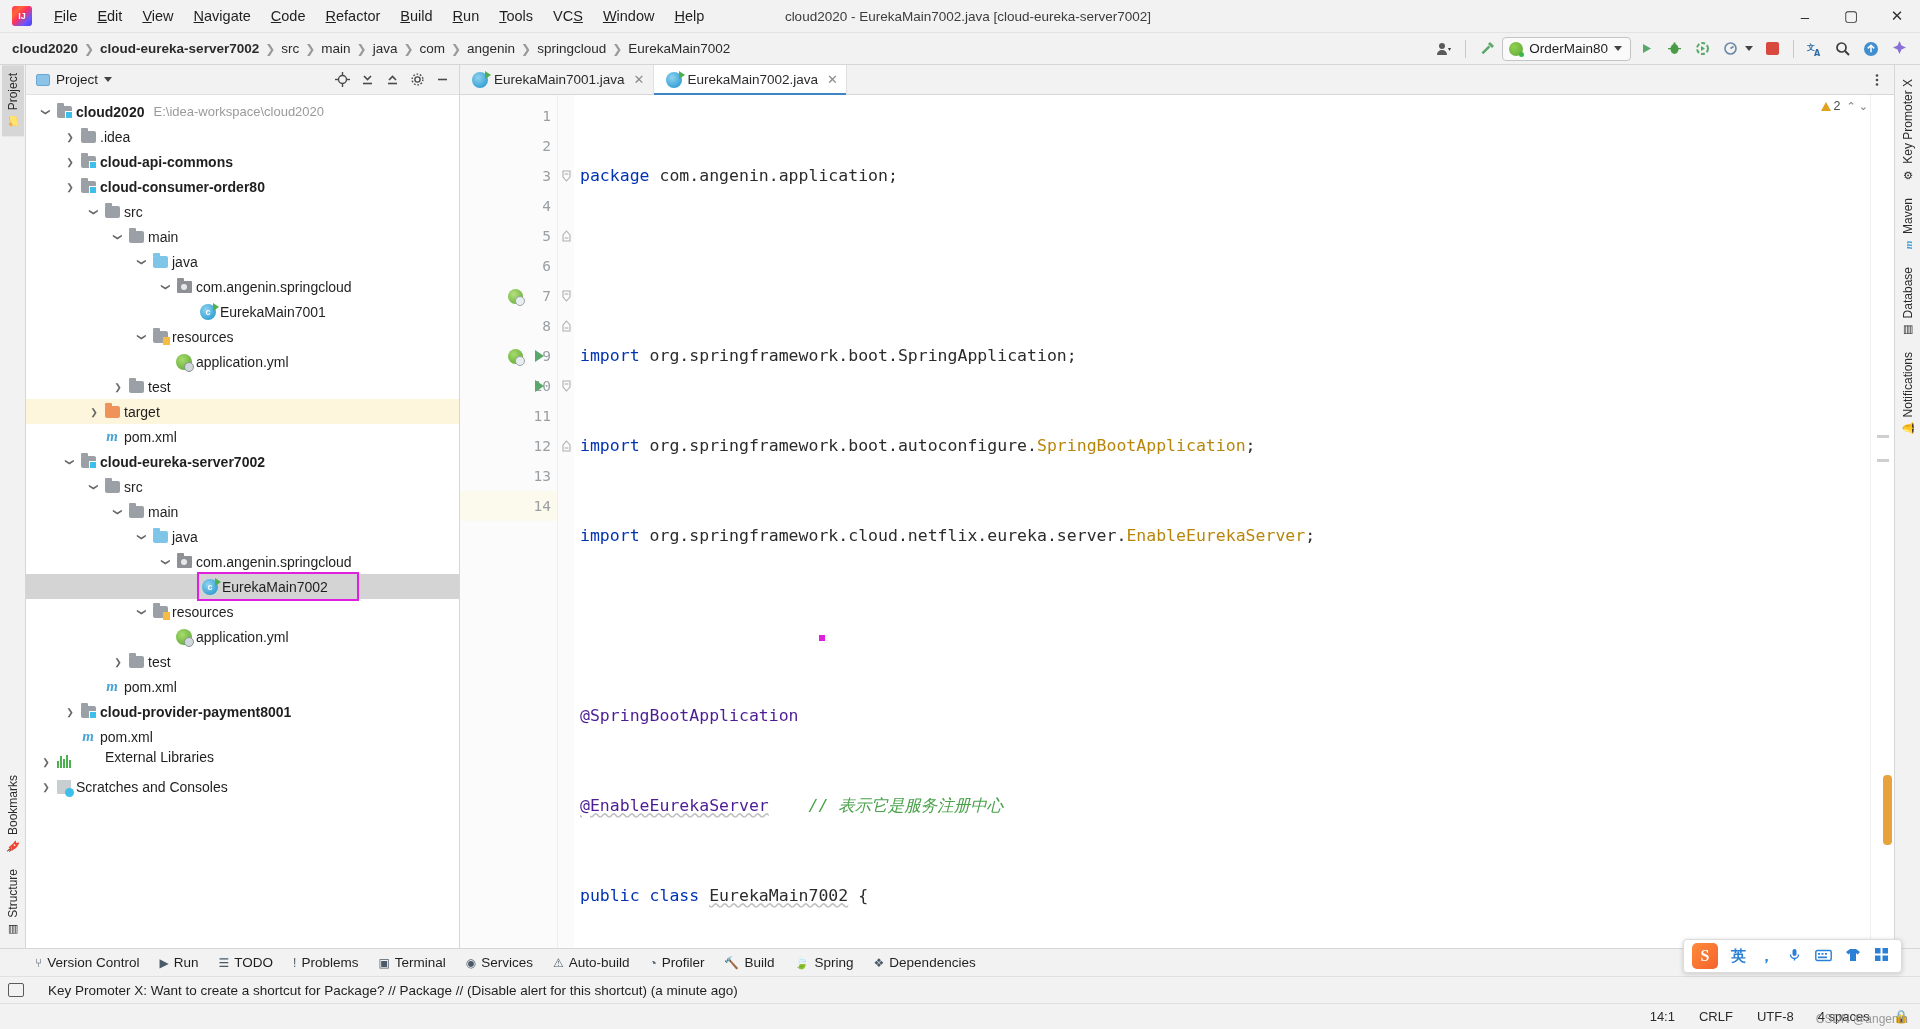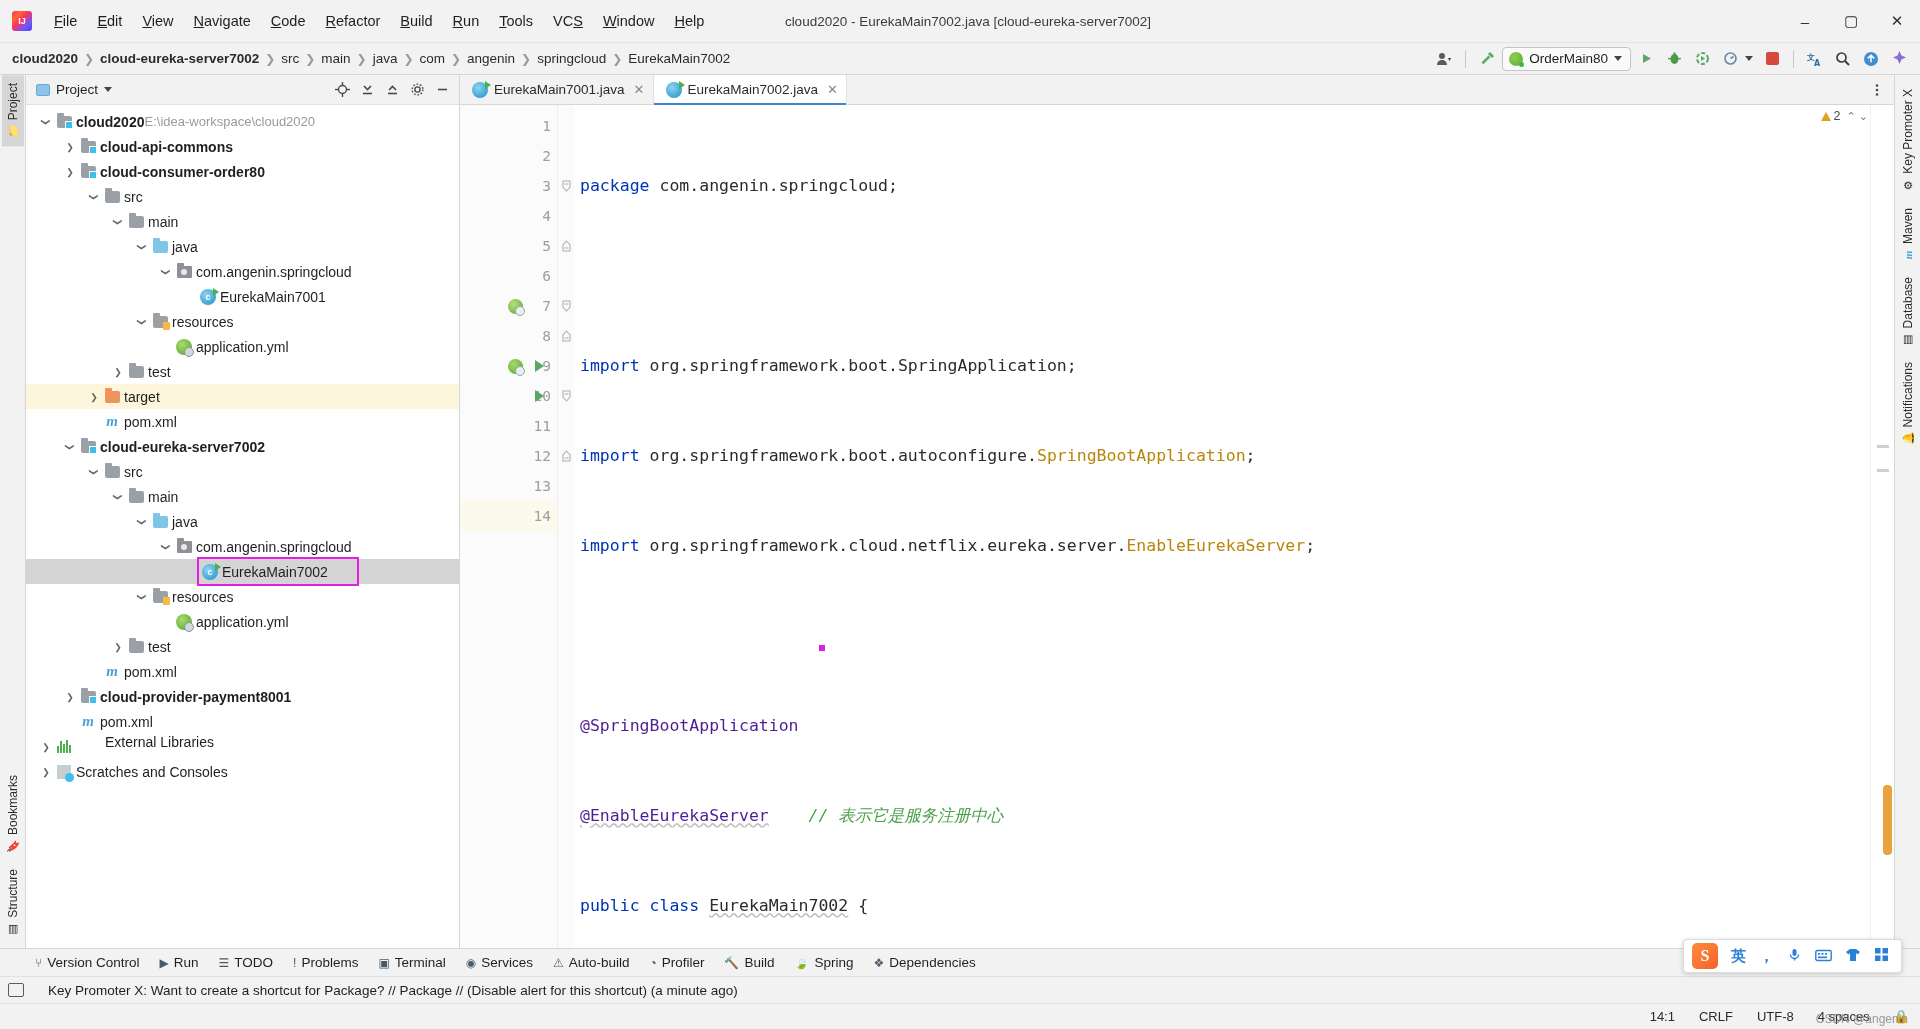--- a/index.html
+++ b/index.html
@@ -8,21 +8,21 @@
     overflow: hidden;
     font-family: "Liberation Sans", sans-serif;
     font-size: 13px;
     color: #2b2b2b;
     background: #f2f2f2;
   }
   .app { width: 1920px; height: 1029px; display: flex; flex-direction: column; background:#f2f2f2; }
 
   
   .titlebar {
-    height: 43px; min-height:33px;
+    height: 33px; min-height:33px;
     display: flex; align-items: center;
     background: #f2f2f2;
     border-bottom: 1px solid #e3e3e3;
     position: relative;
   }
   .ij-logo {
     width: 20px; height: 20px; margin-left: 12px; margin-right: 12px;
     border-radius: 3px;
     background: linear-gradient(135deg,#fe315d 0%, #f63 25%, #fe315d 45%, #6b57ff 75%, #4a3af5 100%);
     position: relative;
@@ -122,21 +122,21 @@
     white-space: nowrap; padding-right: 6px;
   }
   .trow.sel { background: #d4d4d4; }
   .trow.hl  { background: #fdf6dd; }
   .tw { width: 16px; height: 25px; display: flex; align-items: center; justify-content: center; font-size: 10px; color: #585858; flex:0 0 auto;}
   .tw.arrow::before { content:"❯"; font-size:9px; color:#666; }
   .tw.arrow.open::before { content:"❯"; display:inline-block; transform: rotate(90deg); }
   .ti { width: 20px; height:25px; display:flex;align-items:center;justify-content:center; flex:0 0 auto; margin-right:2px;}
   .tl { color: #1f1f1f; }
   .tl.b { font-weight: bold; }
-  .tpath { color: #9a9a9a; font-size: 13px; }
+  .tpath { color: #9a9a9a; margin-left: 9px; font-size: 13px; }
   .sel-box { outline: 2px solid #e020e0; outline-offset: -1px; }
 
   
   .ic-folder { width:15px;height:12px;background:#9aa0a6;border-radius:1px 2px 2px 2px; position:relative;}
   .ic-folder::before{content:"";position:absolute;top:-3px;left:0;width:7px;height:3px;background:#9aa0a6;border-radius:1px 1px 0 0;}
   .ic-folder.blue { background:#7ec5e8; }
   .ic-folder.blue::before{background:#7ec5e8;}
   .ic-folder.orange { background:#f0935a; }
   .ic-folder.orange::before{background:#f0935a;}
   .ic-folder.mod::after{content:"";position:absolute;right:-1px;bottom:-1px;width:6px;height:6px;background:#3dbeeb;border:1px solid #fff;}
@@ -473,20 +473,30 @@
               </span>
               <span class="tl b">cloud2020</span>
               <span class="tpath">E:\idea-workspace\cloud2020</span>
             </span>
           </div>
           <div class="trow">
             <span style="width: 36px; flex: 0 0 auto;"></span>
             <span class="tw arrow"></span>
             <span style="display: flex; align-items: center;">
               <span class="ti">
+                <span class="ic-folder"></span>
+              </span>
+              <span class="tl">.idea</span>
+            </span>
+          </div>
+          <div class="trow">
+            <span style="width: 36px; flex: 0 0 auto;"></span>
+            <span class="tw arrow"></span>
+            <span style="display: flex; align-items: center;">
+              <span class="ti">
                 <span class="ic-folder mod"></span>
               </span>
               <span class="tl b">cloud-api-commons</span>
             </span>
           </div>
           <div class="trow">
             <span style="width: 36px; flex: 0 0 auto;"></span>
             <span class="tw arrow"></span>
             <span style="display: flex; align-items: center;">
               <span class="ti">
@@ -865,21 +875,21 @@
               <svg width="9" height="12" viewBox="0 0 9 12">
                 <path d="M4.5 1L8 5v6H1V5z" fill="none" stroke="#b0b0b0" stroke-width="1.1"></path>
                 <line x1="2.6" y1="8" x2="6.4" y2="8" stroke="#b0b0b0" stroke-width="1.1"></line>
               </svg>
             </div>
             <div class="fline"></div>
             <div class="fline"></div>
           </div>
 
         <div class="code">
-          <div class="cline"><span class="kw">package</span><span> com.angenin.springcloud;</span></div>
+          <div class="cline"><span class="kw">package</span><span> com.angenin.application;</span></div>
           <div class="cline"></div>
           <div class="cline"><span class="kw">import</span><span> org.springframework.boot.SpringApplication;</span></div>
           <div class="cline"><span class="kw">import</span><span> org.springframework.boot.autoconfigure.</span><span class="cls">SpringBootApplication</span><span>;</span></div>
           <div class="cline"><span class="kw">import</span><span> org.springframework.cloud.netflix.eureka.server.</span><span class="cls">EnableEurekaServer</span><span>;</span></div>
           <div class="cline"></div>
           <div class="cline"><span class="anno">@SpringBootApplication</span></div>
           <div class="cline"><span class="anno wavy">@EnableEurekaServer</span><span>    </span><span class="cmt">// 表示它是服务注册中心</span></div>
           <div class="cline"><span class="kw">public</span> <span class="kw">class</span> <span class="wavy">EurekaMain7002</span> <span>{</span></div>
           
           

